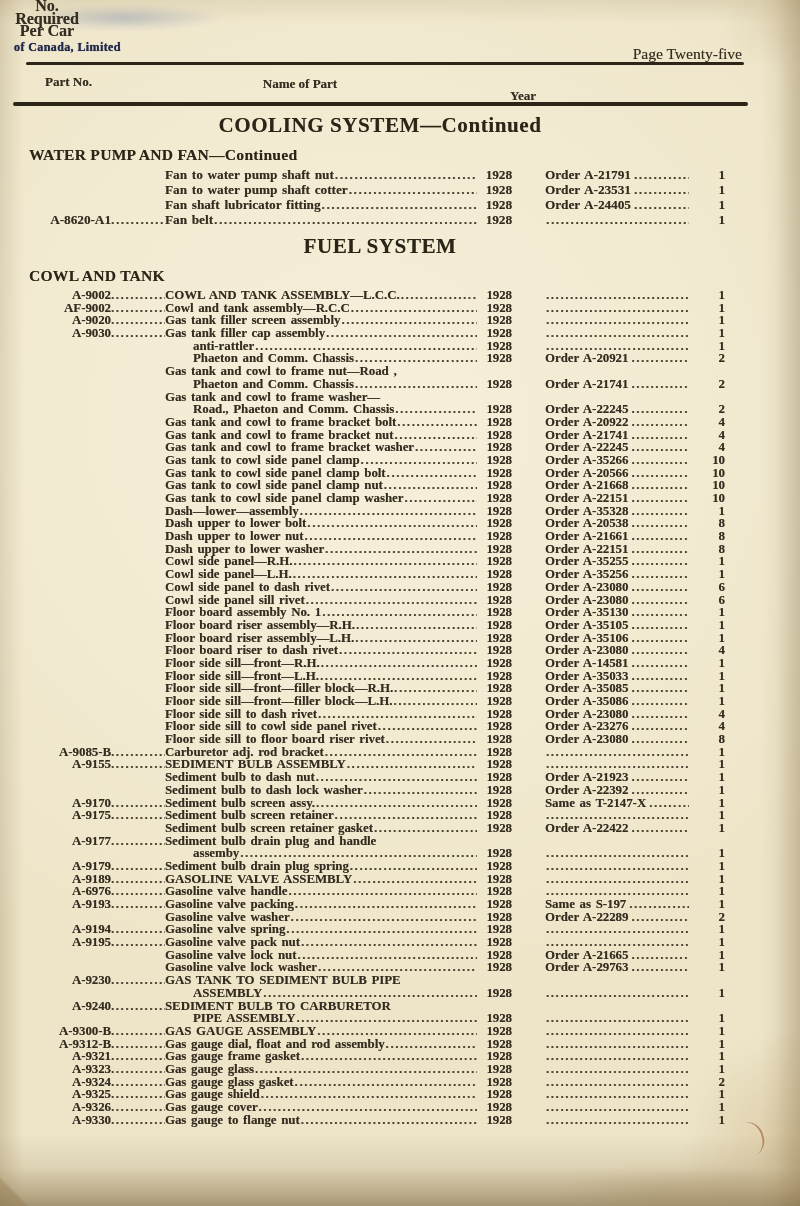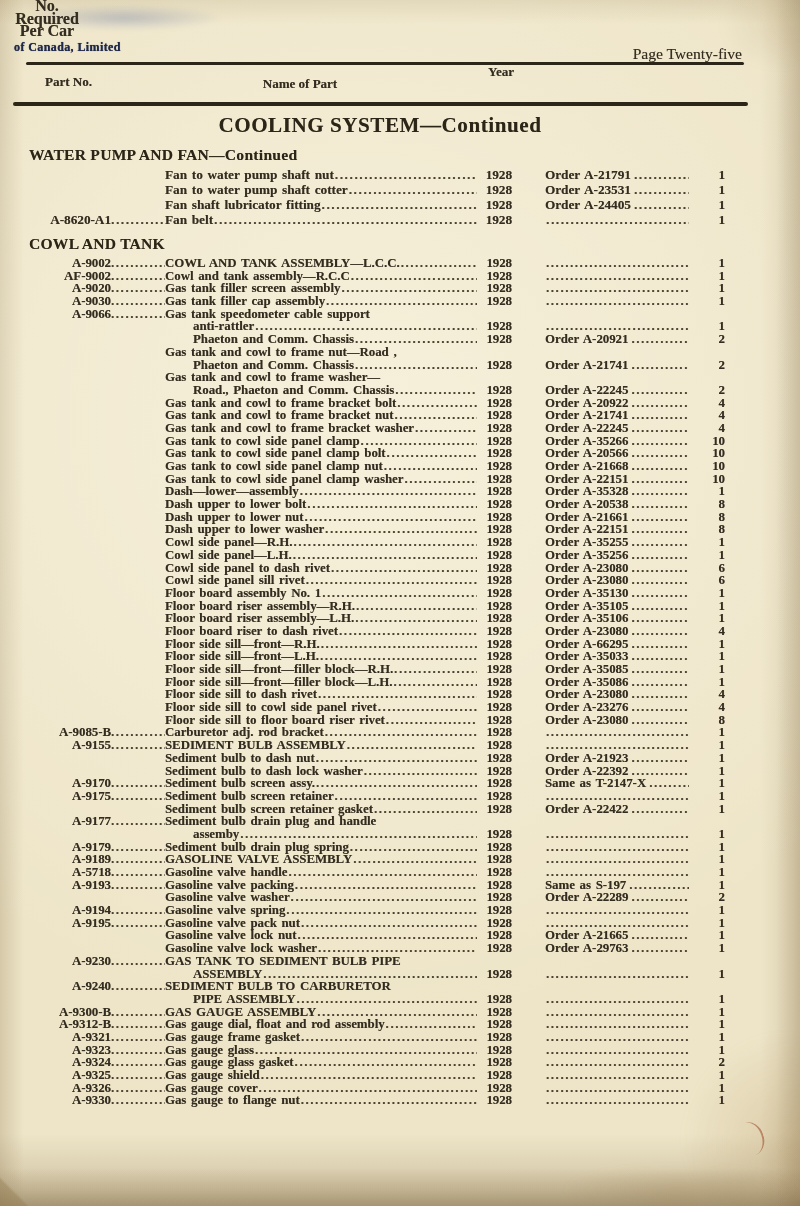--- a/index.html
+++ b/index.html
@@ -26,21 +26,21 @@
     letter-spacing:.4px;color:#20294a;text-shadow:0 0 .7px #20294a;}
   .cat-title{position:absolute;left:0;top:31px;width:760px;text-align:center;
     font-size:15.5px;font-weight:700;}
   .page-no{position:absolute;left:560px;top:21px;width:182px;text-align:right;
     font-size:15.5px;font-weight:400;margin-top:24px;}
   .rule1{position:absolute;left:26px;top:62px;width:718px;height:2.5px;background:#2c2619;border-radius:2px;}
   .rule2{position:absolute;left:13px;top:102px;width:735px;height:3.5px;background:#2c2619;border-radius:2px;}
   .colhead{font-weight:700;font-size:13px;position:absolute;}
   .ch-part{left:45px;top:74px;}
   .ch-name{left:170px;top:76px;width:260px;text-align:center;}
-  .ch-year{left:488px;top:64px;width:48px;text-align:left;}
+  .ch-year{left:488px;top:88px;width:48px;text-align:right;}
   .ch-req{left:650px;top:64px;width:94px;text-align:center;font-size:16px;line-height:12.5px;font-weight:700;}
 
   
   #catalog{position:absolute;left:35px;top:106px;width:690px;}
   .section-title{width:760px;margin:7px 0 4px -35px;text-align:center;
     font-size:21px;font-weight:700;letter-spacing:.6px;color:#2b2517;}
   .subhead{font-size:15.5px;font-weight:700;letter-spacing:.3px;margin:8px 0 3px -6px;color:#2b2517;}
 
   .row-line{display:flex;align-items:baseline;}
   .rows.tight .row-line{height:12.7px;font-size:12.8px;}
@@ -168,20 +168,21 @@
               <span class="leader"></span>
               <span class="yr">1928</span>
             </span>
             <span class="ocol">
               <span class="leader"></span>
             </span>
             <span class="qcol">1</span>
           </div>
         </div>
       </div>
+      <div class="section-title">FUEL SYSTEM</div>
       <div class="subhead">COWL AND TANK</div>
       <div class="rows tight">
         <div class="row">
           <div class="row-line">
             <span class="pcol">
               <span class="pn">A-9002</span>
               <span class="pdots"></span>
             </span>
             <span class="ncol">
               <span class="nm">COWL AND TANK ASSEMBLY—L.C.C.</span>
@@ -240,29 +241,20 @@
               <span class="yr">1928</span>
             </span>
             <span class="ocol">
               <span class="leader"></span>
             </span>
             <span class="qcol">1</span>
           </div>
         </div>
         <div class="row">
           <div class="row-line">
-            <span class="pcol">
-              <span class="pn">A-9066</span>
-              <span class="pdots"></span>
-            </span>
-            <span class="ncol">
-              <span class="nm">Gas tank speedometer cable support</span>
-            </span>
-          </div>
-          <div class="row-line">
             <span class="pcol"></span>
             <span class="ncol">
               <span class="nm cont">anti-rattler</span>
               <span class="leader"></span>
               <span class="yr">1928</span>
             </span>
             <span class="ocol">
               <span class="leader"></span>
             </span>
             <span class="qcol">1</span>
@@ -612,21 +604,21 @@
         </div>
         <div class="row">
           <div class="row-line">
             <span class="pcol"></span>
             <span class="ncol">
               <span class="nm">Floor side sill—front—R.H.</span>
               <span class="leader"></span>
               <span class="yr">1928</span>
             </span>
             <span class="ocol">
-              <span class="otext">Order A-66295</span>
+              <span class="otext">Order A-14581</span>
               <span class="leader"></span>
             </span>
             <span class="qcol">1</span>
           </div>
         </div>
         <div class="row">
           <div class="row-line">
             <span class="pcol"></span>
             <span class="ncol">
               <span class="nm">Floor side sill—front—L.H.</span>
@@ -882,21 +874,21 @@
             </span>
             <span class="ocol">
               <span class="leader"></span>
             </span>
             <span class="qcol">1</span>
           </div>
         </div>
         <div class="row">
           <div class="row-line">
             <span class="pcol">
-              <span class="pn">A-5718</span>
+              <span class="pn">A-6976</span>
               <span class="pdots"></span>
             </span>
             <span class="ncol">
               <span class="nm">Gasoline valve handle</span>
               <span class="leader"></span>
               <span class="yr">1928</span>
             </span>
             <span class="ocol">
               <span class="leader"></span>
             </span>

